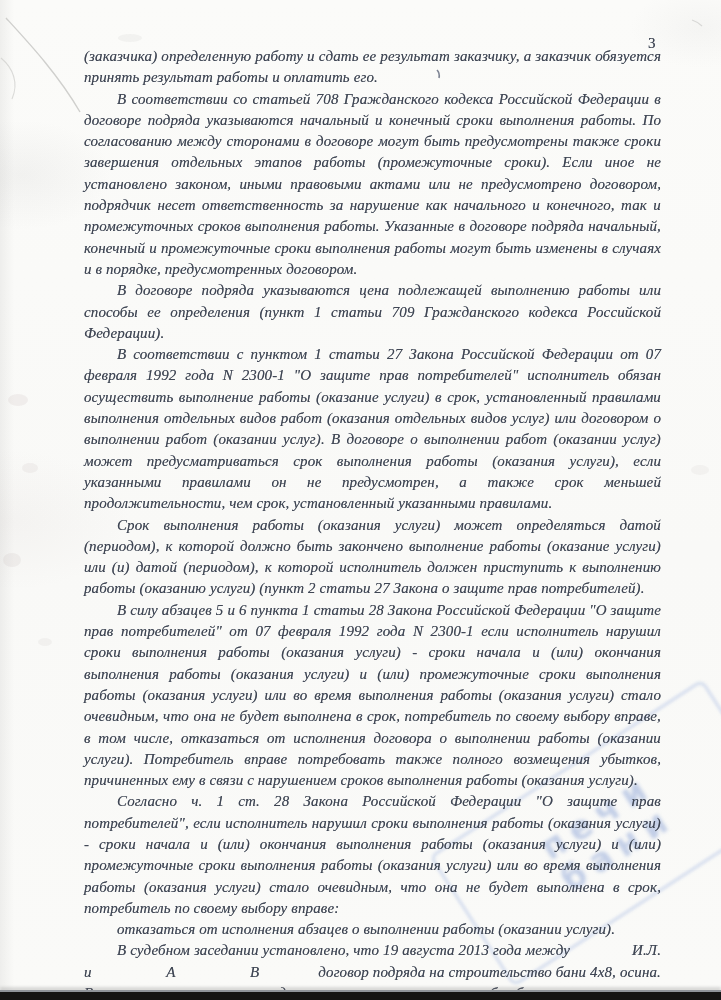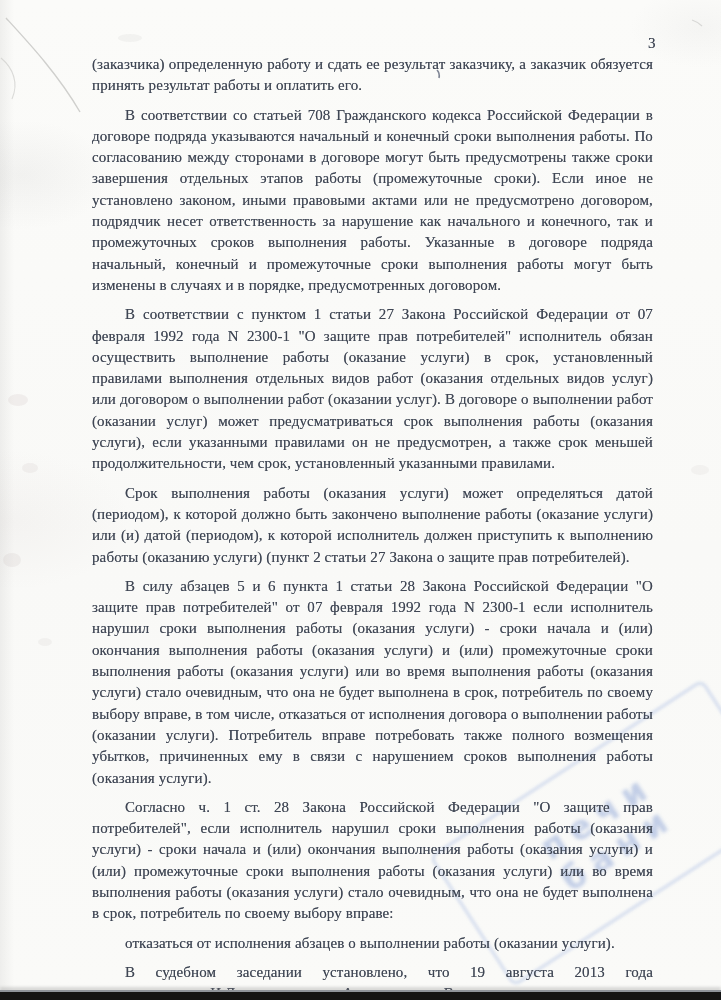--- a/index.html
+++ b/index.html
@@ -24,21 +24,21 @@
     font-size:15px;color:#3f4654;
     text-shadow:0 0 0.5px rgba(63,70,84,0.7);
   }
   .doc-body{
     position:absolute;left:84px;top:46px;width:577px;
     font-size:15px;line-height:21.3px;color:#3f4654;
     text-align:justify;
     letter-spacing:0.12px;
     text-shadow:0 0 0.5px rgba(63,70,84,0.65);
   }
-  .doc-body p{margin:8px;text-indent:33px;}
+  .doc-body p{margin:0;text-indent:33px;font-style:italic;}
   .doc-body p.no-indent{text-indent:0;}
   .watermark{
     position:absolute;left:445px;top:755px;width:320px;height:150px;
     border:3px solid rgba(125,155,215,0.30);
     border-radius:8px;
     transform:rotate(-33deg);
     display:flex;flex-direction:column;align-items:center;justify-content:center;
     filter:blur(1.4px);
     pointer-events:none;
   }
@@ -80,20 +80,21 @@
   <div class="watermark">
     <div class="wm-line">печи</div>
     <div class="wm-line">бани</div>
   </div>
 
   <div class="page-number">3</div>
 
   <div class="doc-body">
     <p class="no-indent">(заказчика) определенную работу и сдать ее результат заказчику, а заказчик обязуется принять результат работы и оплатить его.</p>
     <p>В соответствии со статьей 708 Гражданского кодекса Российской Федерации в договоре подряда указываются начальный и конечный сроки выполнения работы. По согласованию между сторонами в договоре могут быть предусмотрены также сроки завершения отдельных этапов работы (промежуточные сроки). Если иное не установлено законом, иными правовыми актами или не предусмотрено договором, подрядчик несет ответственность за нарушение как начального и конечного, так и промежуточных сроков выполнения работы. Указанные в договоре подряда начальный, конечный и промежуточные сроки выполнения работы могут быть изменены в случаях и в порядке, предусмотренных договором.</p>
+    <p>В договоре подряда указываются цена подлежащей выполнению работы или способы ее определения (пункт 1 статьи 709 Гражданского кодекса Российской Федерации).</p>
     <p>В соответствии с пунктом 1 статьи 27 Закона Российской Федерации от 07 февраля 1992 года N 2300-1 "О защите прав потребителей" исполнитель обязан осуществить выполнение работы (оказание услуги) в срок, установленный правилами выполнения отдельных видов работ (оказания отдельных видов услуг) или договором о выполнении работ (оказании услуг). В договоре о выполнении работ (оказании услуг) может предусматриваться срок выполнения работы (оказания услуги), если указанными правилами он не предусмотрен, а также срок меньшей продолжительности, чем срок, установленный указанными правилами.</p>
     <p>Срок выполнения работы (оказания услуги) может определяться датой (периодом), к которой должно быть закончено выполнение работы (оказание услуги) или (и) датой (периодом), к которой исполнитель должен приступить к выполнению работы (оказанию услуги) (пункт 2 статьи 27 Закона о защите прав потребителей).</p>
     <p>В силу абзацев 5 и 6 пункта 1 статьи 28 Закона Российской Федерации "О защите прав потребителей" от 07 февраля 1992 года N 2300-1 если исполнитель нарушил сроки выполнения работы (оказания услуги) - сроки начала и (или) окончания выполнения работы (оказания услуги) и (или) промежуточные сроки выполнения работы (оказания услуги) или во время выполнения работы (оказания услуги) стало очевидным, что она не будет выполнена в срок, потребитель по своему выбору вправе, в том числе, отказаться от исполнения договора о выполнении работы (оказании услуги). Потребитель вправе потребовать также полного возмещения убытков, причиненных ему в связи с нарушением сроков выполнения работы (оказания услуги).</p>
     <p>Согласно ч. 1 ст. 28 Закона Российской Федерации "О защите прав потребителей", если исполнитель нарушил сроки выполнения работы (оказания услуги) - сроки начала и (или) окончания выполнения работы (оказания услуги) и (или) промежуточные сроки выполнения работы (оказания услуги) или во время выполнения работы (оказания услуги) стало очевидным, что она не будет выполнена в срок, потребитель по своему выбору вправе:</p>
     <p>отказаться от исполнения абзацев о выполнении работы (оказании услуги).</p>
     <p>В судебном заседании установлено, что 19 августа 2013 года между&nbsp;&nbsp;&nbsp;&nbsp;&nbsp;&nbsp;&nbsp;&nbsp;&nbsp;&nbsp;&nbsp;&nbsp;&nbsp;&nbsp;&nbsp;&nbsp;И.Л. и &nbsp;&nbsp;&nbsp;&nbsp;&nbsp;&nbsp;&nbsp;&nbsp;&nbsp;&nbsp;&nbsp;&nbsp;&nbsp;&nbsp;&nbsp;&nbsp;&nbsp;&nbsp;А&nbsp;&nbsp;&nbsp;&nbsp;&nbsp;&nbsp;&nbsp;&nbsp;&nbsp;&nbsp;&nbsp;&nbsp;&nbsp;&nbsp;&nbsp;&nbsp;&nbsp;&nbsp;&nbsp;В&nbsp;&nbsp;&nbsp;&nbsp;&nbsp;&nbsp;&nbsp;&nbsp;&nbsp;&nbsp;&nbsp;&nbsp;&nbsp;&nbsp;&nbsp;договор подряда на строительство бани 4х8, осина. В соответствии с условиями договора ответчик принял на себя обязательства в срок с 19 августа 2013 года по 20 сентября 2013 года выполнить работы строительству бани, под ключ и сдать результат работы заказчику. Пунктом 3.1. договора определена общая стоимость подлежащей выполнению работы - 207 000 рублей, а также порядок оплаты: предоплата в размере 88 000 рублей и окончательный расчет после сдачи объекта (л.д.7-8).</p>
 
   </div>
 
   <div class="scan-bar"></div>

